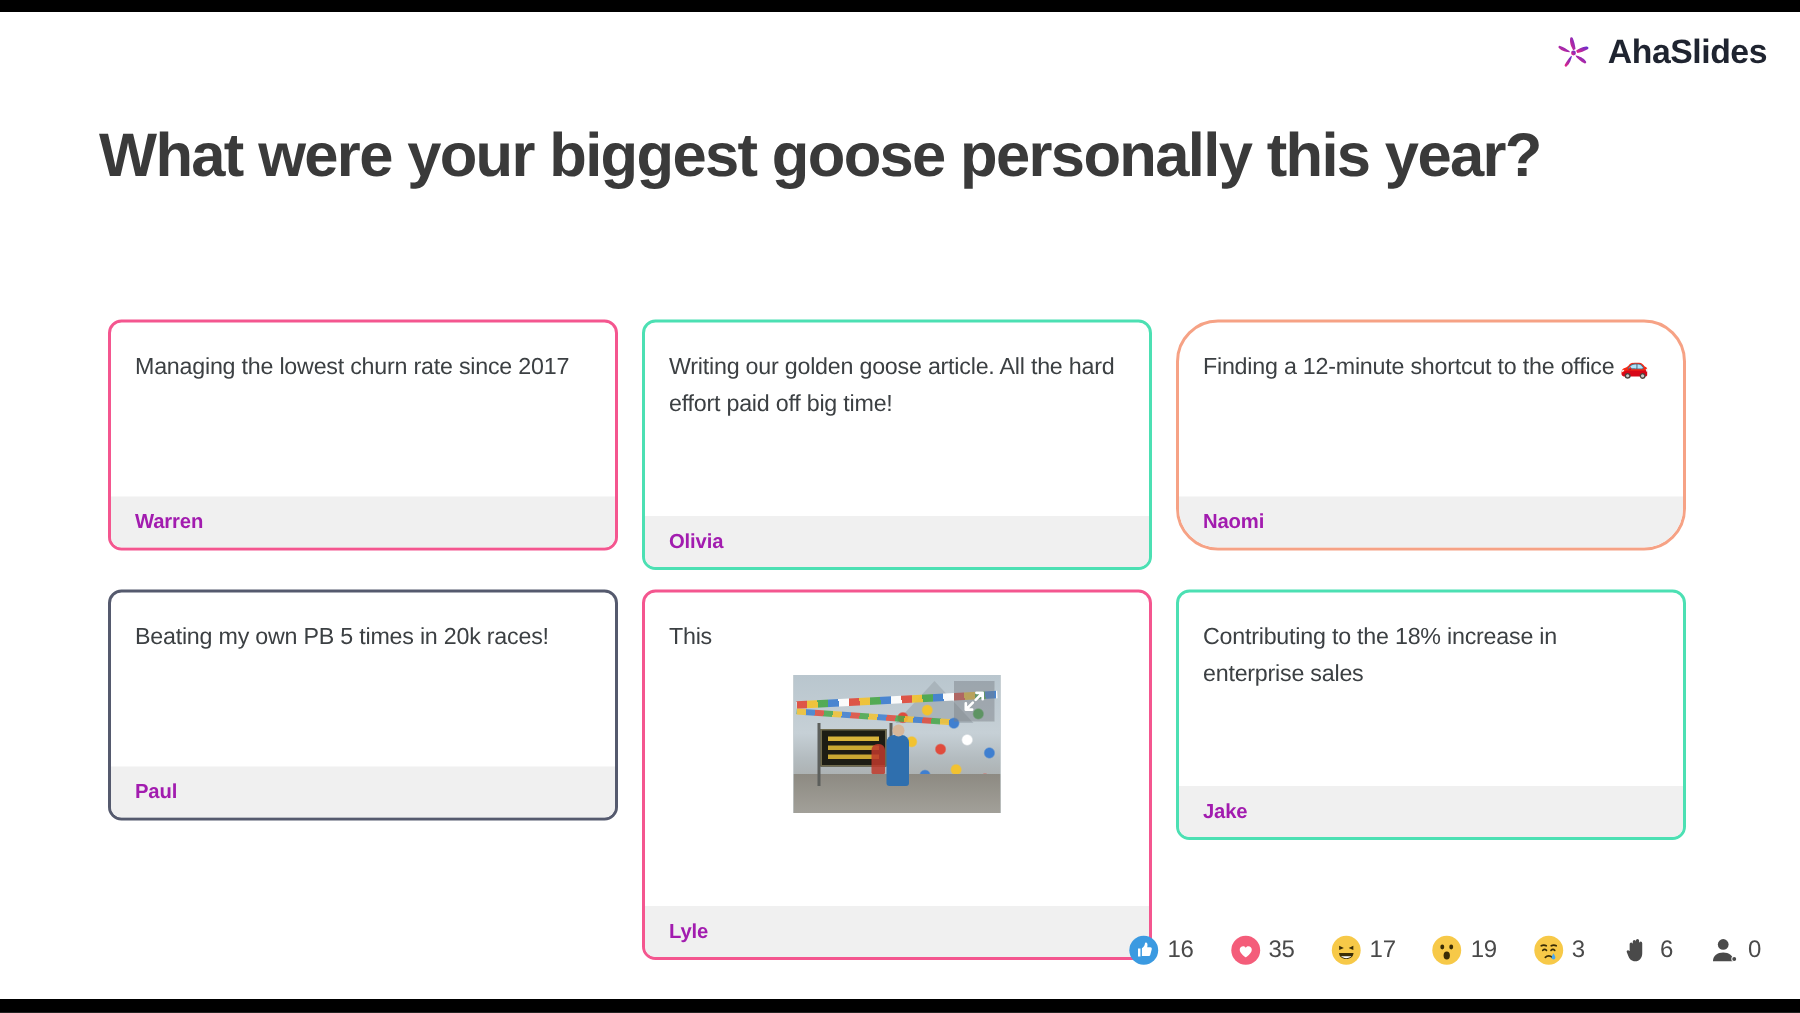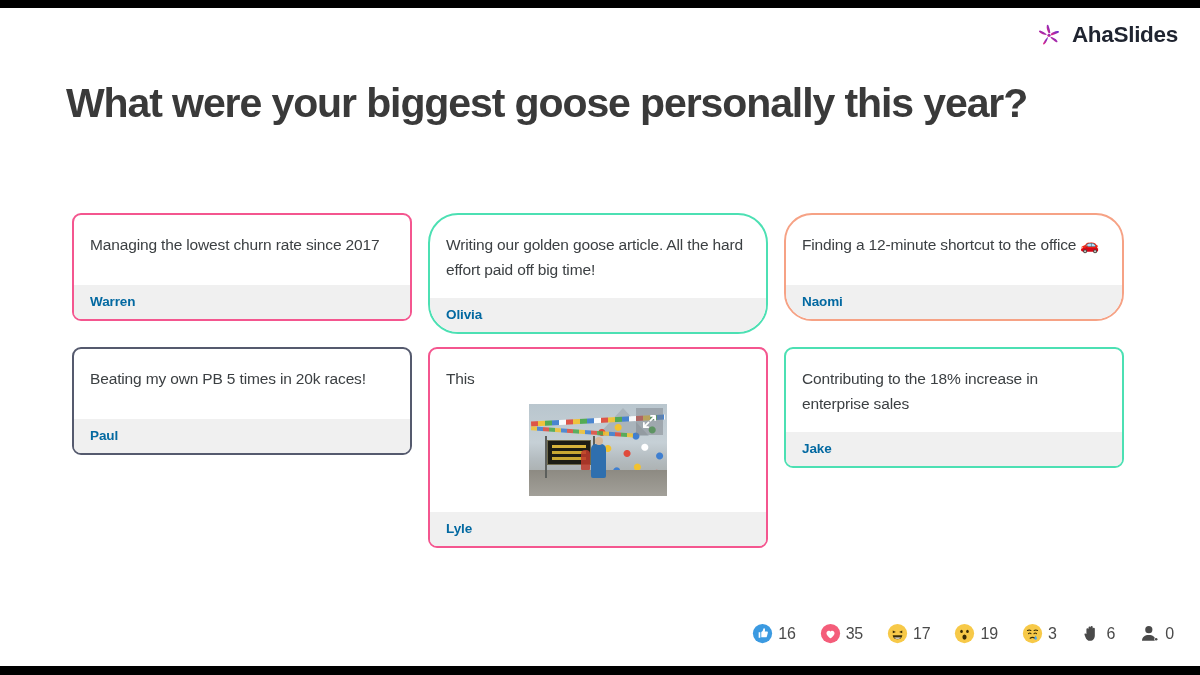--- a/index.html
+++ b/index.html
@@ -69,38 +69,39 @@
     row-gap: 13px;
     align-items: start;
   }
   .card {
     background: #ffffff;
     border: 2px solid #d0d0d0;
     border-radius: 9px;
     overflow: hidden;
     display: flex;
     flex-direction: column;
+    gap: 46px;
   }
   .card-body {
     padding: 17px 16px 16px 16px;
     min-height: 70px;
   }
   .card-text {
     font-size: 15.5px;
     color: #3c4043;
     line-height: 1.62;
     letter-spacing: -0.15px;
     word-wrap: break-word;
   }
   .card-emoji { font-size: 15.5px; }
   .card-footer {
     background: #f0f0f0;
     padding: 9px 16px 10px 16px;
     font-size: 13.5px;
-    color: #0369a1;
+    color: #a21caf;
     font-weight: 600;
     letter-spacing: -0.1px;
   }
 
   
   .card.has-image .card-body { padding-bottom: 14px; border-radius: 26px; }
 
   .photo-wrap {
     position: relative;
     width: 138px;
@@ -262,21 +263,21 @@
     <h1 class="page-title">What were your biggest goose personally this year?</h1>
 
     <div class="board">
       <div class="grid" id="card-grid">
           <div class="card" style="border-color: rgb(244, 86, 143);">
             <div class="card-body">
               <div class="card-text">Managing the lowest churn rate since 2017</div>
             </div>
             <div class="card-footer">Warren</div>
           </div>
-          <div class="card" style="border-color: rgb(76, 224, 179); border-radius: 30px;">
+          <div class="card" style="border-color: rgb(76, 224, 179);">
             <div class="card-body">
               <div class="card-text">Writing our golden goose article. All the hard effort paid off big time!</div>
             </div>
             <div class="card-footer">Olivia</div>
           </div>
           <div class="card" style="border-color: rgb(246, 162, 133); border-radius: 28px;">
             <div class="card-body">
               <div class="card-text">Finding a 12-minute shortcut to the office<span class="card-emoji"> 🚗</span></div>
             </div>
             <div class="card-footer">Naomi</div>

